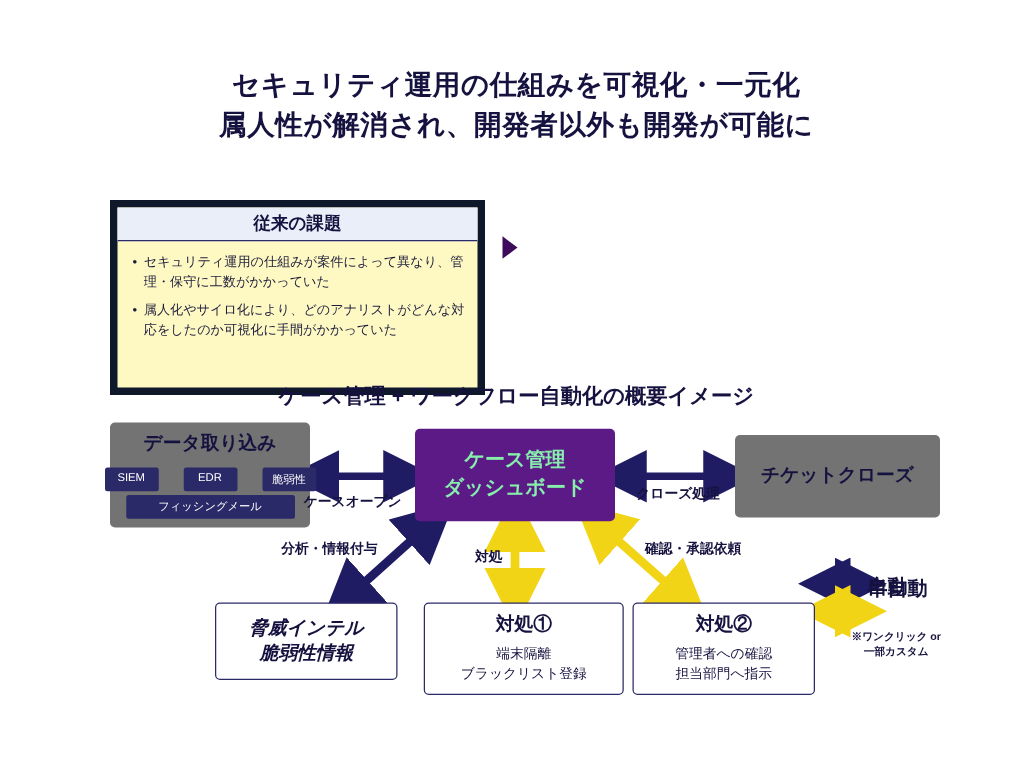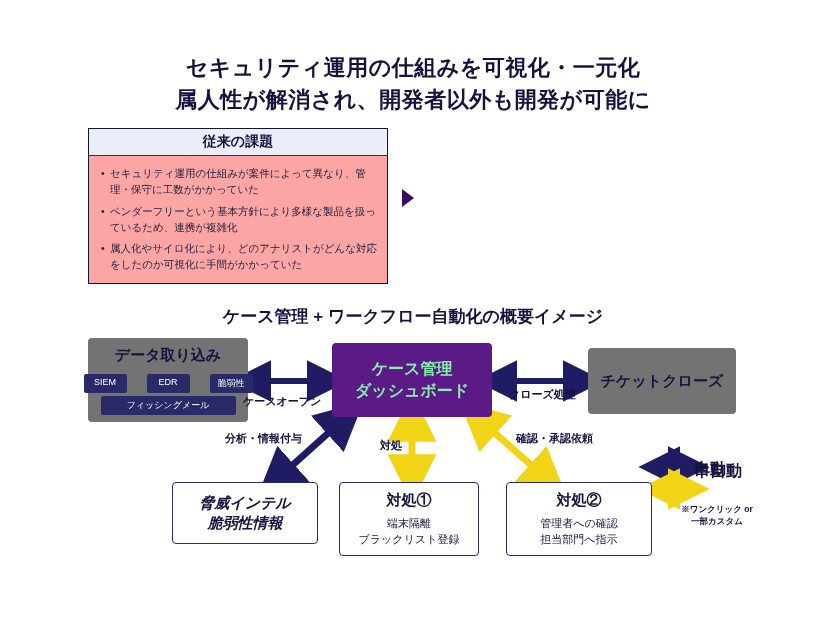--- a/index.html
+++ b/index.html
@@ -30,23 +30,24 @@
     text-align: center;
     font-size: 22px;
     font-weight: bold;
     letter-spacing: 0.5px;
     color: #16123f;
     line-height: 1.45;
   }
 
   
   .panel {
-    border: 1px solid #0f172a;
-    background: #fca5a5;
+    border: 6px solid #0f172a;
+    background: #fef9c3;
     box-sizing: border-box;
+    margin-top: 32px;
   }
   .panel-head {
     height: 26px;
     background: #e9eef8;
     border-bottom: 1px solid #2b2a68;
     display: flex;
     align-items: center;
     justify-content: center;
     font-size: 14px;
     font-weight: bold;
@@ -178,21 +179,20 @@
 
   <div class="abs title">
     <div>セキュリティ運用の仕組みを可視化・一元化</div>
     <div>属人性が解消され、開発者以外も開発が可能に</div>
   </div>
 
   <div class="abs panel" style="left:88px; top:128px; width:300px; height:156px;">
     <div class="panel-head">従来の課題</div>
     <div class="panel-body">
       <div class="bullet">セキュリティ運用の仕組みが案件によって異なり、管理・保守に工数がかかっていた</div>
-      <div class="bullet">ベンダーフリーという基本方針により多様な製品を扱っているため、連携が複雑化</div>
       <div class="bullet">属人化やサイロ化により、どのアナリストがどんな対応をしたのか可視化に手間がかかっていた</div>
     </div>
   </div>
 
   <div class="abs tri" style="left:402px; top:189px;"></div>
 
 
   <div class="abs section-title">ケース管理 + ワークフロー自動化の概要イメージ</div>
 
   <svg class="abs" style="left:0; top:0;" width="826" height="620">
@@ -237,30 +237,30 @@
         <div class="chip wide">フィッシングメール</div>
       </div>
     </div>
   </div>
 
   <div class="abs box box-purple" style="left:332px; top:343px; width:160px; height:74px;">
     <div class="box-title big">ケース管理</div>
     <div class="box-title big">ダッシュボード</div>
   </div>
 
-  <div class="abs box box-grey" style="left:588px; top:348px; width:148px; height:66px;">
+  <div class="abs box box-grey" style="left:588px; top:348px; width:164px; height:66px;">
     <div class="box-title">チケットクローズ</div>
   </div>
 
   <div class="abs box box-white" style="left:172px; top:482px; width:146px; height:62px;font-style:italic;">
     <div class="box-title">脅威インテル</div>
     <div class="box-title">脆弱性情報</div>
   </div>
 
-  <div class="abs box box-white" style="left:339px; top:482px; width:140px; height:74px;">
+  <div class="abs box box-white" style="left:339px; top:482px; width:160px; height:74px;">
     <div class="box-title">対処①</div>
     <div class="box-sub">端末隔離</div>
     <div class="box-sub" style="margin-top:0">ブラックリスト登録</div>
   </div>
 
   <div class="abs box box-white" style="left:506px; top:482px; width:146px; height:74px;">
     <div class="box-title">対処②</div>
     <div class="box-sub">管理者への確認</div>
     <div class="box-sub" style="margin-top:0">担当部門へ指示</div>
   </div>

